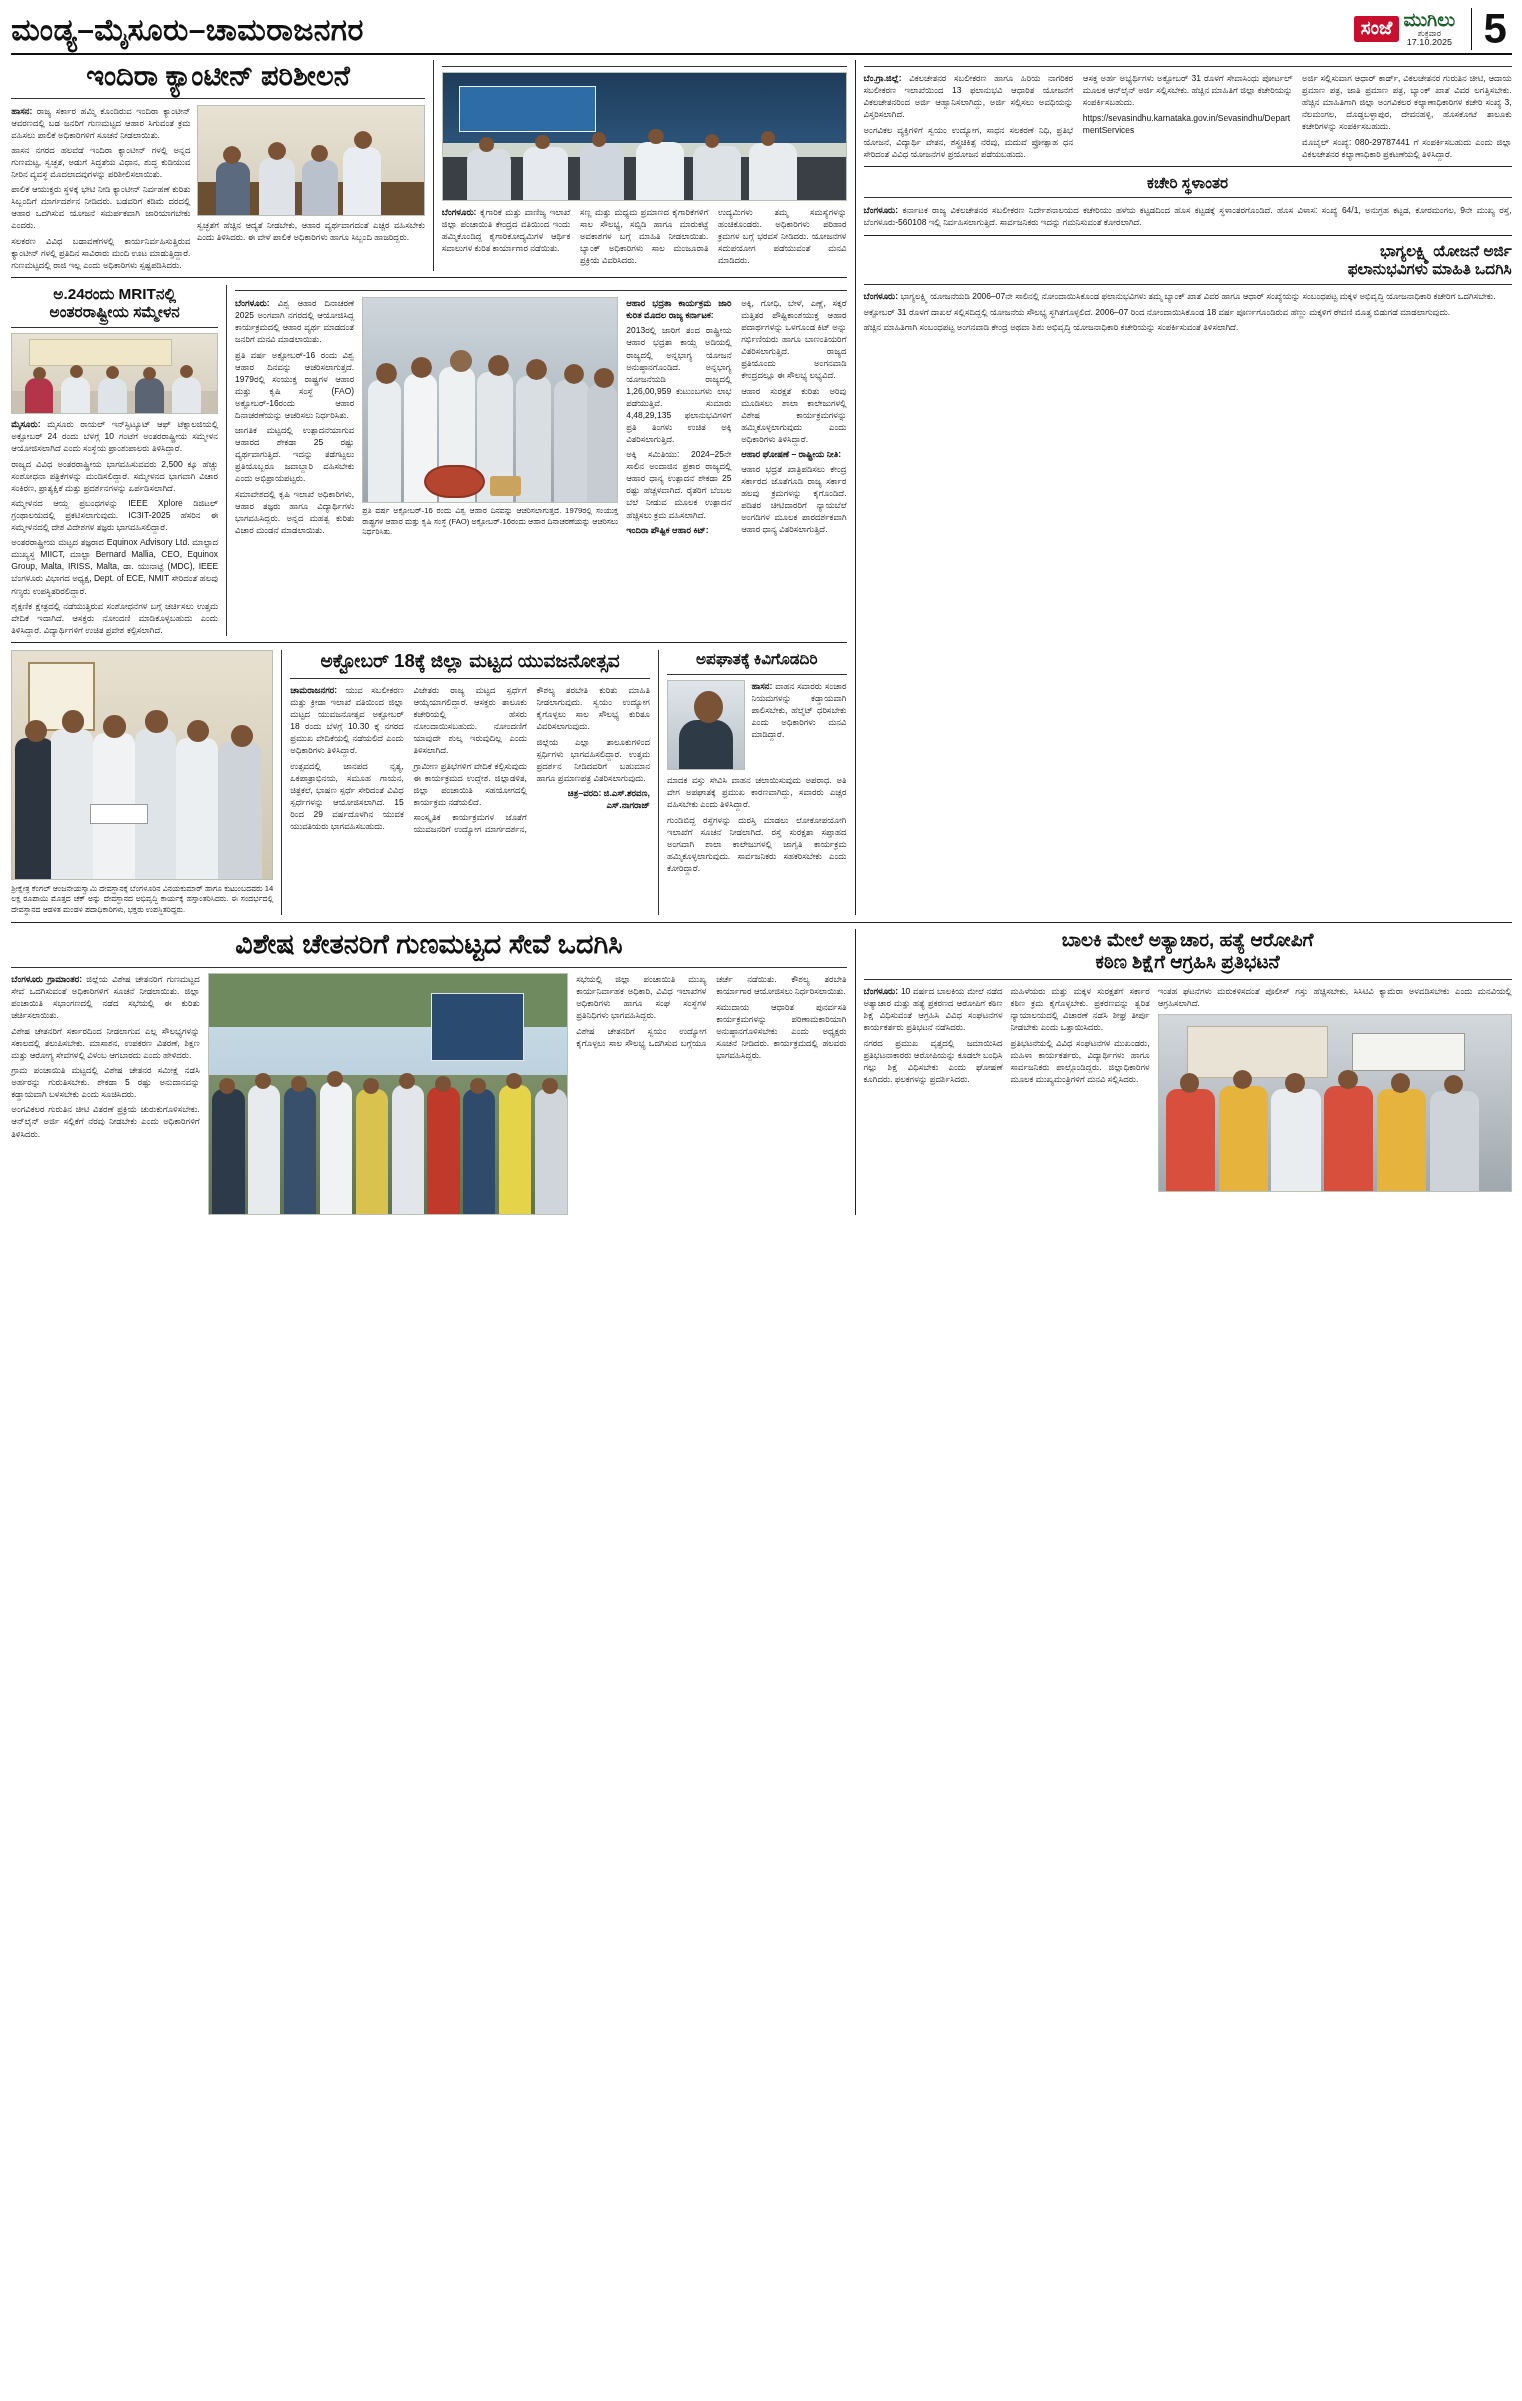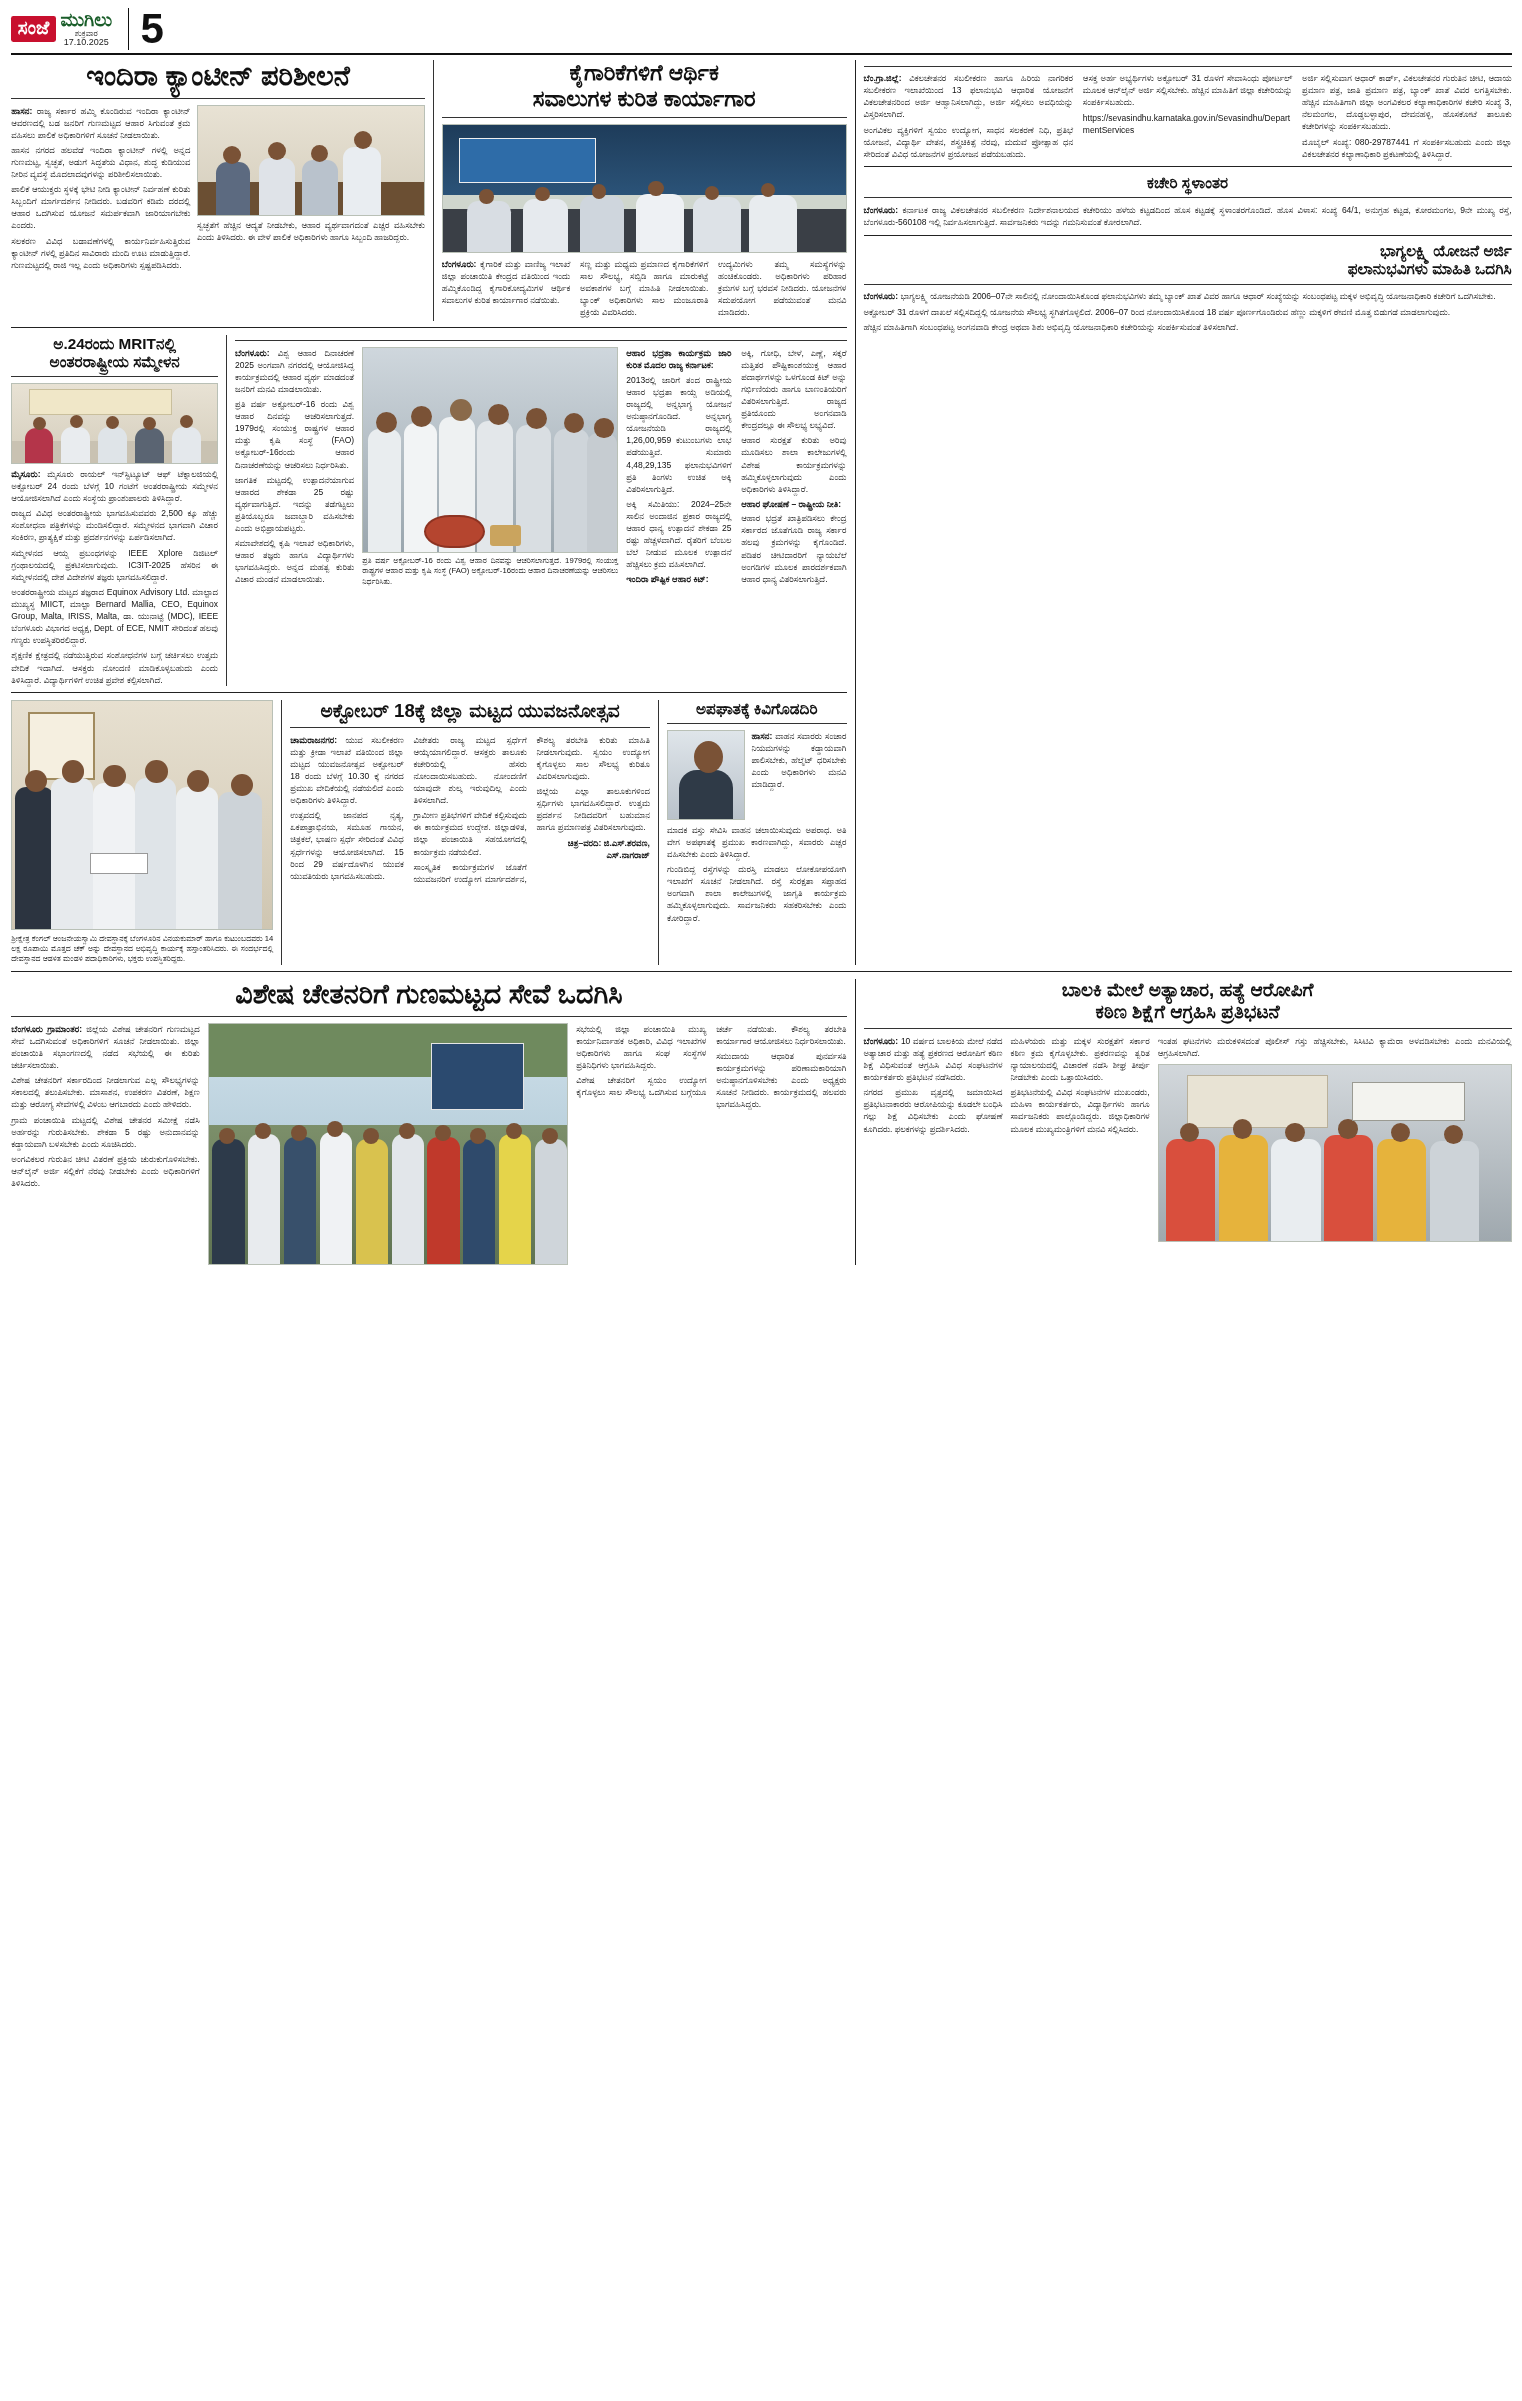--- a/index.html
+++ b/index.html
@@ -144,20 +144,23 @@
   .subcols { display:flex; gap:8px; }
 
   .mini-photo-row { display: flex; gap: 6.5px; align-items: flex-start; }
 </style>
 </head>
 <body>
 
 <div class="page">
 
   <div class="masthead">
+    <div class="masthead-left">
+      <div class="masthead-title">ಮಂಡ್ಯ–ಮೈಸೂರು–ಚಾಮರಾಜನಗರ</div>
+    </div>
     <div class="masthead-right">
       <div class="logo-block">
         <div class="logo-sanje">ಸಂಜೆ</div>
         <div class="logo-mugilu-wrap">
           <div class="logo-mugilu">ಮುಗಿಲು</div>
           <div class="logo-sub">ಶುಕ್ರವಾರ</div>
           <div class="logo-date">17.10.2025</div>
         </div>
       </div>
       <div class="page-number">5</div>
@@ -195,22 +198,20 @@
                 <div class="head" style="left:50%;bottom:48%;width:17px;height:17px;"></div>
                 <div class="person" style="left:64%;width:17%;height:62%;background:#e9edf1;"></div>
                 <div class="head" style="left:69%;bottom:60%;width:18px;height:18px;"></div>
               </div>
               <div class="body-text" style="margin-top:3.2px;">ಸ್ವಚ್ಛತೆಗೆ ಹೆಚ್ಚಿನ ಆದ್ಯತೆ ನೀಡಬೇಕು, ಆಹಾರ ವ್ಯರ್ಥವಾಗದಂತೆ ಎಚ್ಚರ ವಹಿಸಬೇಕು ಎಂದು ತಿಳಿಸಿದರು. ಈ ವೇಳೆ ಪಾಲಿಕೆ ಅಧಿಕಾರಿಗಳು ಹಾಗೂ ಸಿಬ್ಬಂದಿ ಹಾಜರಿದ್ದರು.</div>
             </div>
           </div>
         </div>
 
         <div style="width:50%; border-left:0.8px solid #333; padding-left:8px;">
-          <div class="headline h-lg" style="white-space:pre-line;">ಕೈಗಾರಿಕೆಗಳಿಗೆ ಆರ್ಥಿಕ
-ಸವಾಲುಗಳ ಕುರಿತ ಕಾರ್ಯಾಗಾರ</div>
           <hr class="hr">
           <div class="photo" style="height:129px;">
             <div class="stage"></div>
             <div class="tablerow"></div>
             <div style="position:absolute;left:4%;top:10%;width:34%;height:36%;background:#2e6ca8;border:1.6px solid #eee;"></div>
             <div class="person" style="left:6%;width:11%;height:40%;background:#d8dde3;"></div>
             <div class="head" style="left:9%;bottom:38%;width:14.5px;height:14.5px;"></div>
             <div class="person" style="left:20%;width:11%;height:42%;background:#e6eaee;"></div>
             <div class="head" style="left:23%;bottom:40%;width:14.5px;height:14.5px;"></div>
             <div class="person" style="left:34%;width:11%;height:44%;background:#cfd6dd;"></div>

